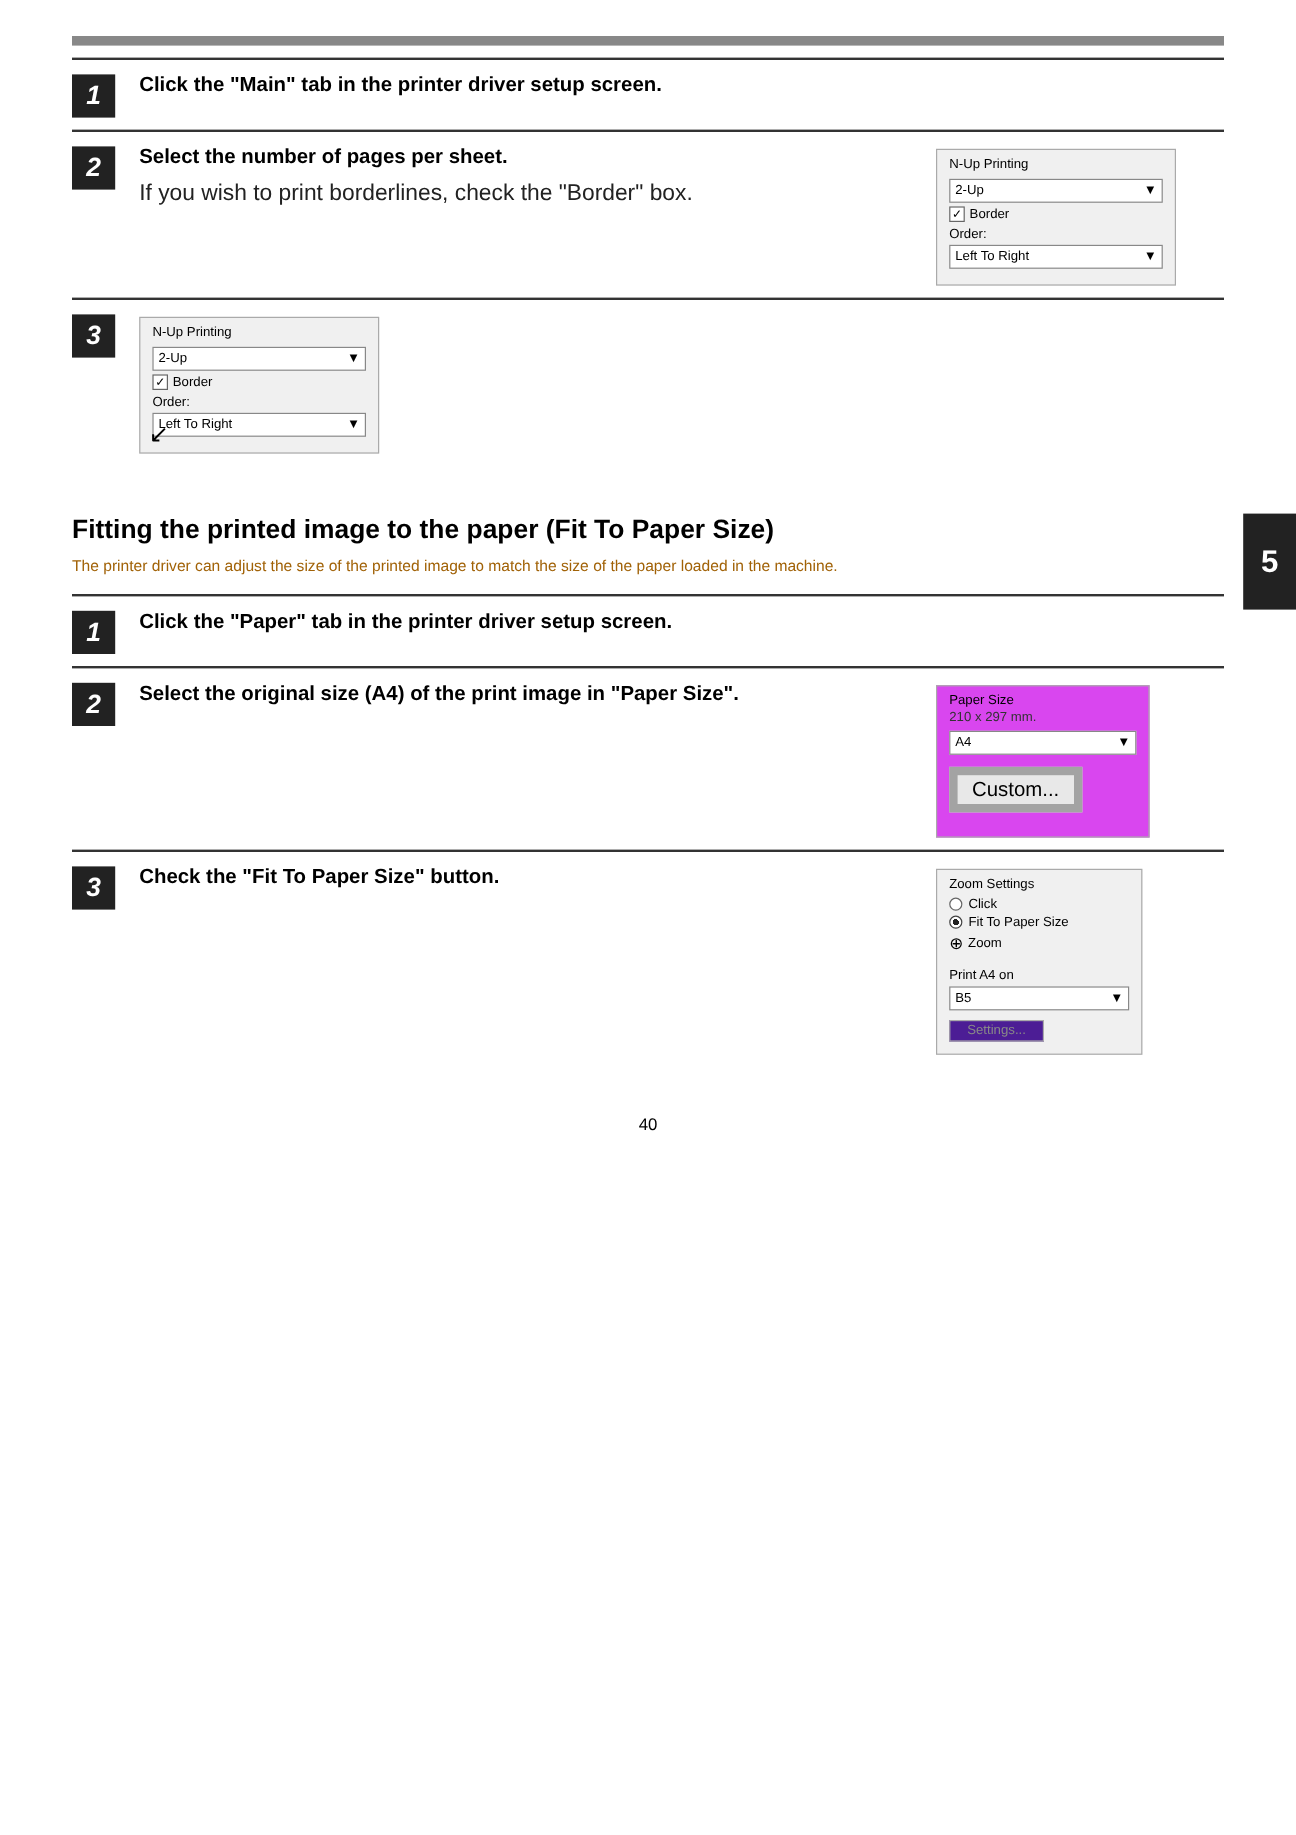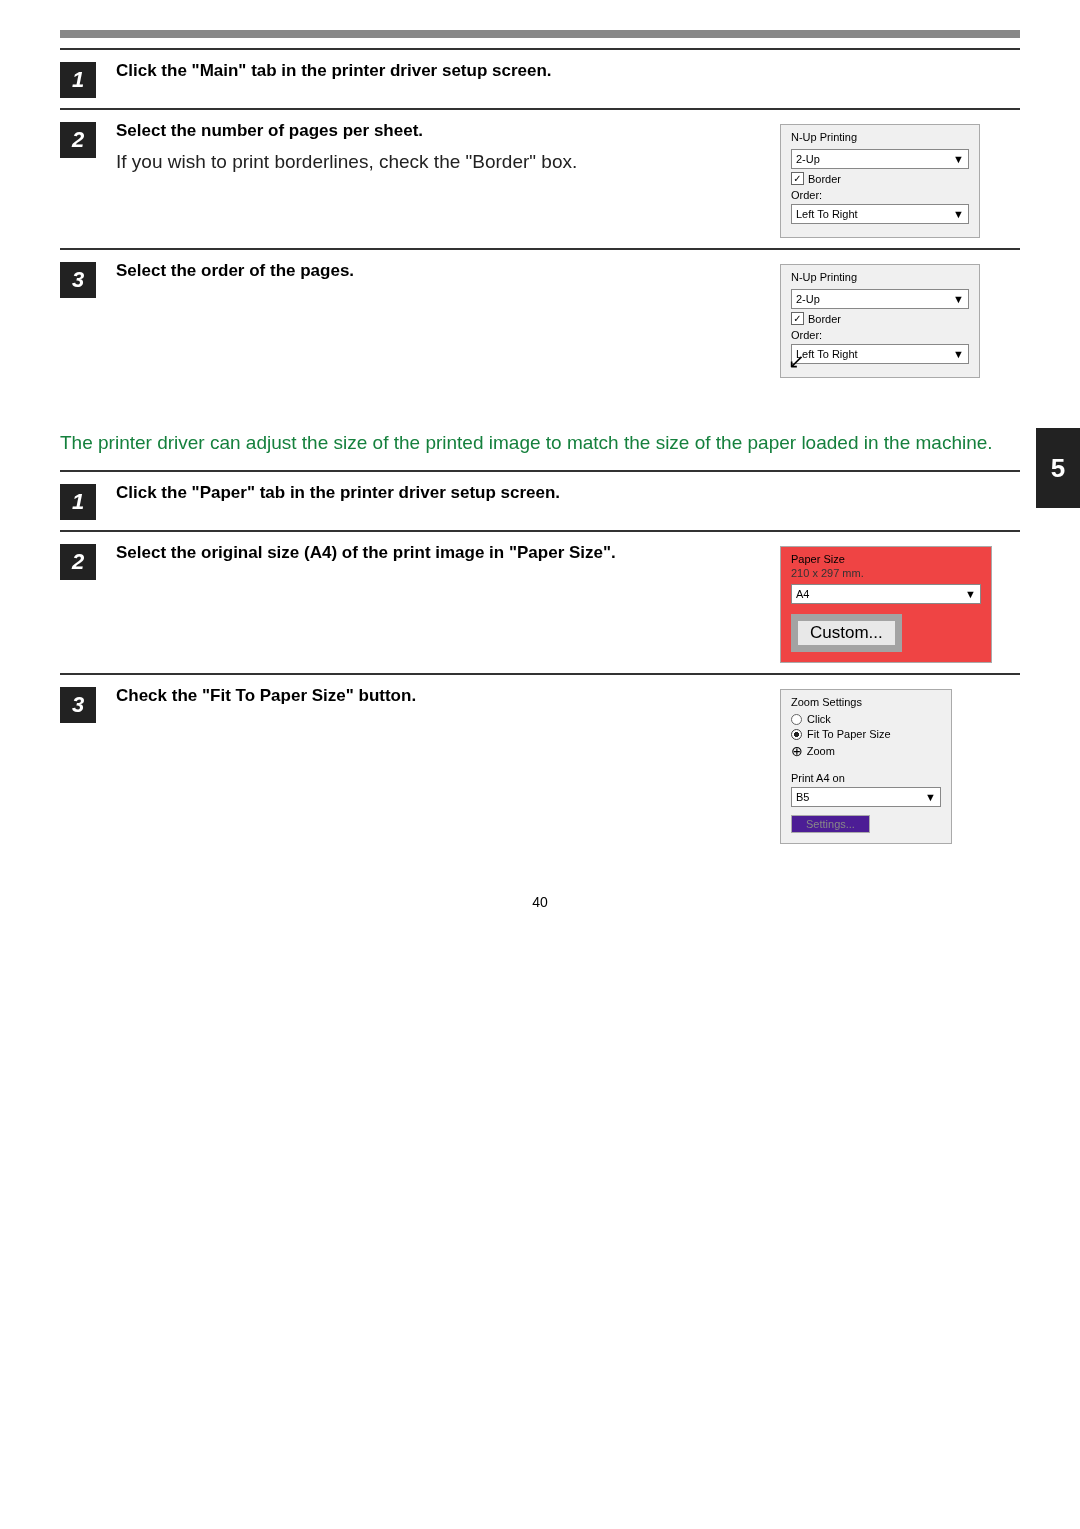--- a/index.html
+++ b/index.html
@@ -153,46 +153,46 @@
       margin-bottom: 12px;
     }
 
     .section-heading h2 {
       font-size: 22px;
       font-weight: bold;
       margin-bottom: 8px;
     }
 
     .section-heading p {
-      font-size: 19px;
+      font-size: 13px;
       line-height: 1.6;
-      color: #15803d;
+      color: #a16207;
     }
 
     
     .side-tab {
       position: absolute;
       right: 0;
       width: 44px;
       background: #222;
       color: #fff;
       font-size: 26px;
       font-weight: bold;
       display: flex;
       align-items: center;
       justify-content: center;
       padding: 12px 0;
     }
 
     
     .paper-panel {
       border: 1px solid #aaa;
-      background: #ef4444;
-      padding: 6px 10px 10px 10px;
-      width: 212px;
+      background: #d946ef;
+      padding: 6px 10px 20px 10px;
+      width: 178px;
       font-size: 11px;
     }
 
     .paper-panel-title {
       font-size: 11px;
       margin-bottom: 2px;
     }
 
     .paper-panel-subtitle {
       font-size: 11px;
@@ -330,23 +330,20 @@
           </div>
         </div>
       </div>
     </div>
   </div>
 
   <div class="step-section">
     <div class="step-number-box">3</div>
     <div class="step-content">
       <div class="step-row">
-        <div class="step-left">
-          <div class="step-title">Select the order of the pages.</div>
-        </div>
         <div class="step-right">
           <div class="nup-panel">
             <div class="nup-panel-title">N-Up Printing</div>
             <div class="nup-select">
               <span>2-Up</span>
               <span class="select-arrow">▼</span>
             </div>
             <div class="nup-checkbox-row">
               <div class="checkbox-box">✓</div>
               <span>Border</span>
@@ -359,20 +356,21 @@
               <span class="select-arrow">▼</span>
               <span class="cursor-icon" style="position:absolute;right:-18px;bottom:-8px;font-size:20px;">↙</span>
             </div>
           </div>
         </div>
       </div>
     </div>
   </div>
 
   <div class="section-heading" style="position:relative;">
+    <h2>Fitting the printed image to the paper (Fit To Paper Size)</h2>
     <p style="margin-bottom:6px;">The printer driver can adjust the size of the printed image to match the size of the paper loaded in the machine.</p>
 
     <div class="side-tab" style="position:absolute;right:-60px;top:0;height:80px;">
       <span>5</span>
     </div>
   </div>
 
   <div class="step-section">
     <div class="step-number-box">1</div>
     <div class="step-content">

